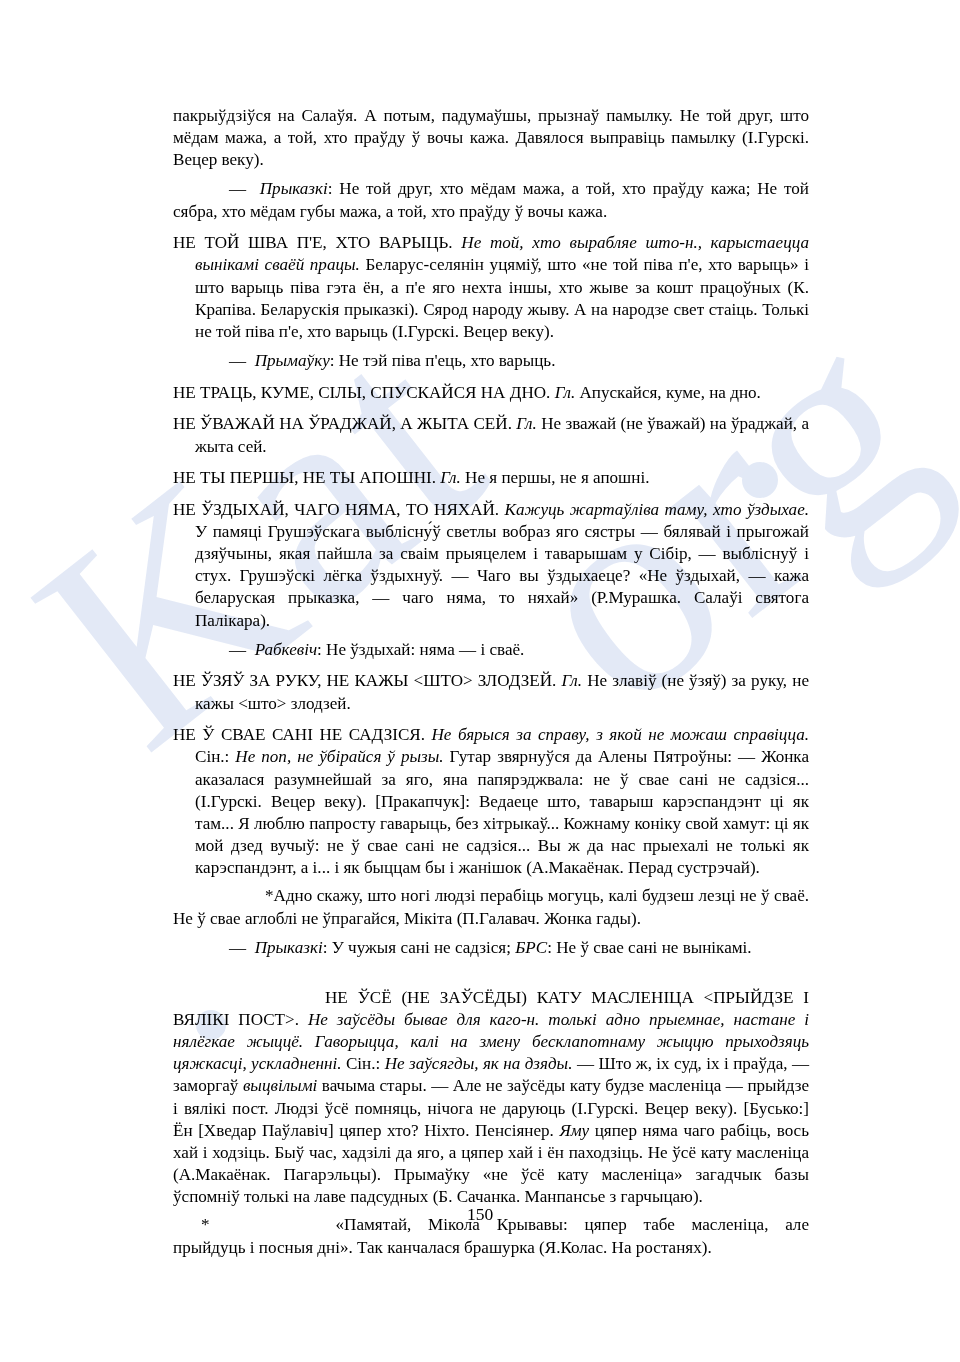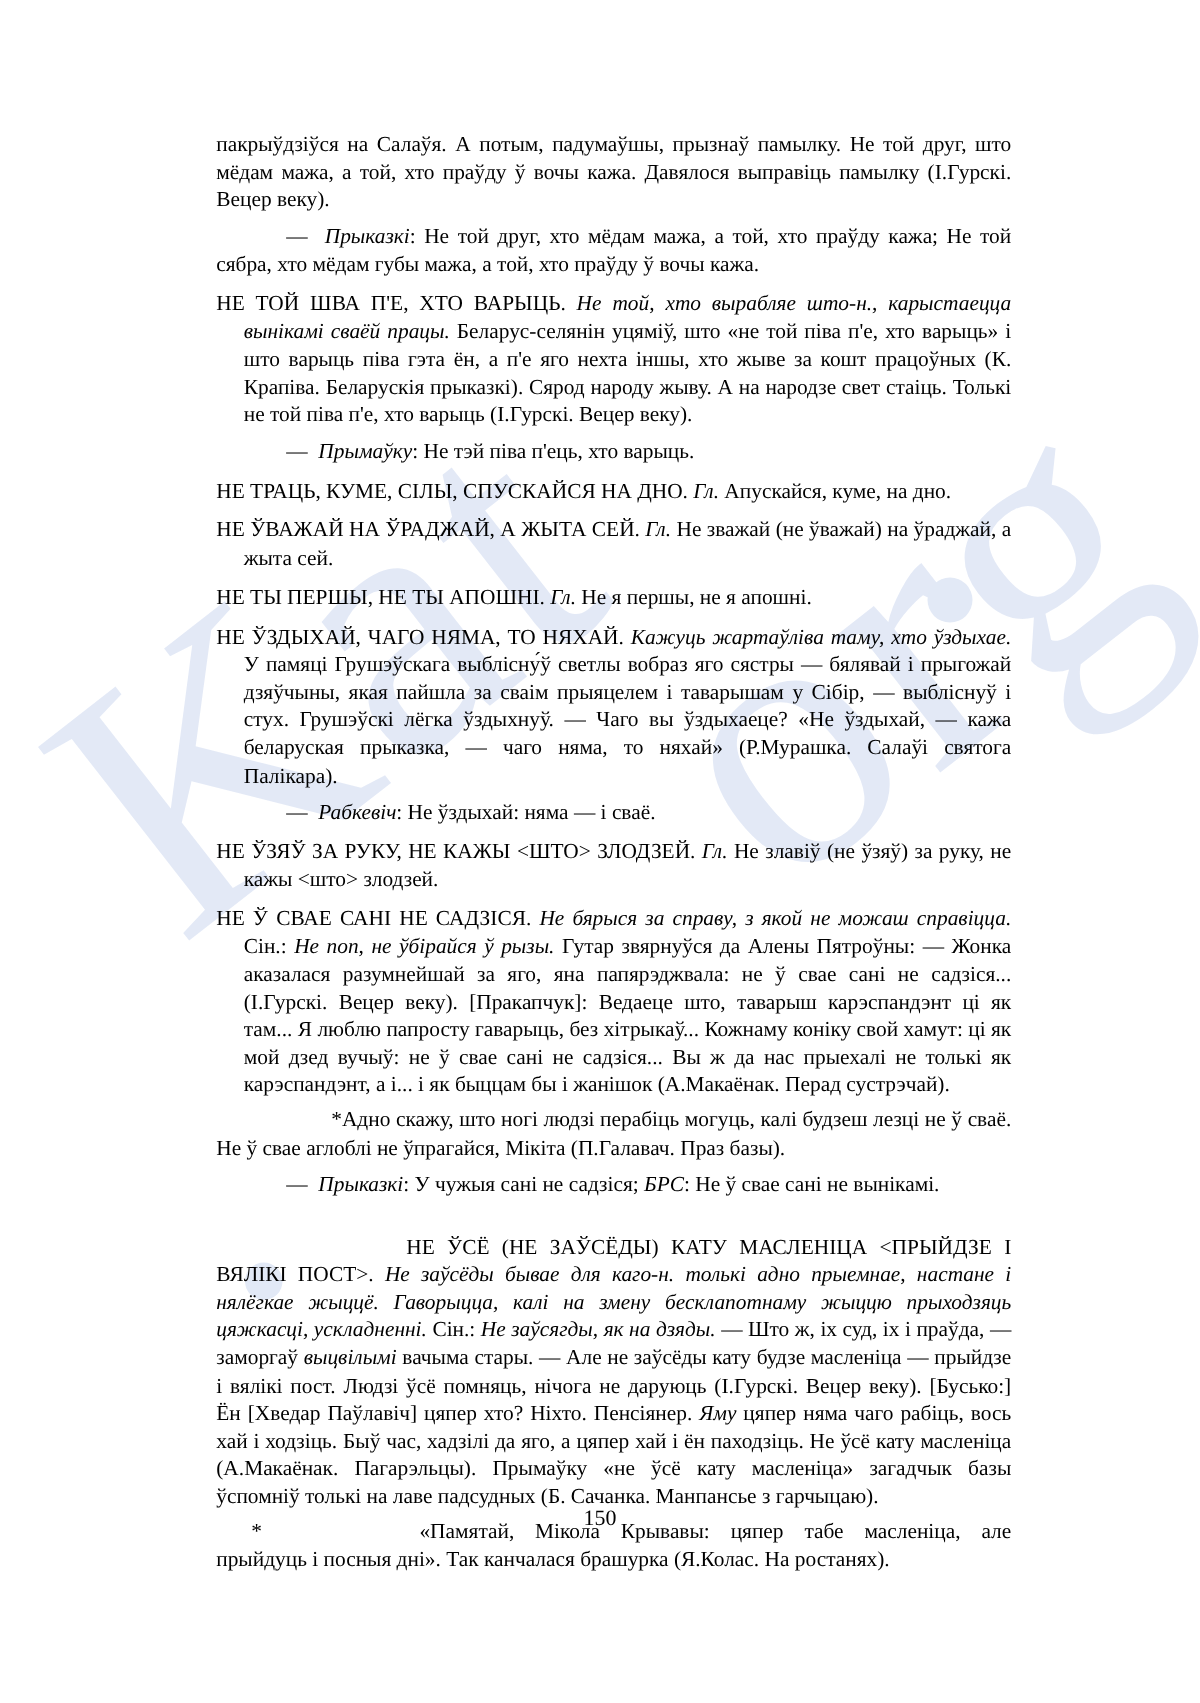--- a/index.html
+++ b/index.html
@@ -158,21 +158,21 @@
     <p class="entry"><span class="hw">НЕ ЎВАЖАЙ НА ЎРАДЖАЙ, А ЖЫТА СЕЙ.</span> <i>Гл.</i> <span>Не зважай (не ўважай) на ўраджай, а жыта сей.</span></p>
 
     <p class="entry"><span class="hw">НЕ ТЫ ПЕРШЫ, НЕ ТЫ АПОШНІ.</span> <i>Гл.</i> <span>Не я першы, не я апошні.</span></p>
 
     <p class="entry"><span class="hw">НЕ ЎЗДЫХАЙ, ЧАГО НЯМА, ТО НЯХАЙ.</span> <i>Кажуць жартаўліва таму, хто ўздыхае.</i> <span>У памяці Грушэўскага выблісну́ў светлы вобраз яго сястры — бялявай і прыгожай дзяўчыны, якая пайшла за сваім прыяцелем і таварышам у Сібір, — выбліснуў і стух. Грушэўскі лёгка ўздыхнуў. — Чаго вы ўздыхаеце? «Не ўздыхай, — кажа беларуская прыказка, — чаго няма, то няхай» (Р.Мурашка. Салаўі святога Палікара).</span></p>
     <p class="cite"><span>—</span>&nbsp; <i>Рабкевіч</i><span>: Не ўздыхай: няма — і сваё.</span></p>
 
     <p class="entry"><span class="hw">НЕ ЎЗЯЎ ЗА РУКУ, НЕ КАЖЫ &lt;ШТО&gt; ЗЛОДЗЕЙ.</span> <i>Гл.</i> <span>Не злавіў (не ўзяў) за руку, не кажы &lt;што&gt; злодзей.</span></p>
 
     <p class="entry"><span class="hw">НЕ Ў СВАЕ САНІ НЕ САДЗІСЯ.</span> <i>Не бярыся за справу, з якой не можаш справіцца.</i> <span>Сін.:</span> <i>Не поп, не ўбірайся ў рызы.</i> <span>Гутар звярнуўся да Алены Пятроўны: — Жонка аказалася разумнейшай за яго, яна папярэджвала: не ў свае сані не садзіся... (І.Гурскі. Вецер веку). [Пракапчук]: Ведаеце што, таварыш карэспандэнт ці як там... Я люблю папросту гаварыць, без хітрыкаў... Кожнаму коніку свой хамут: ці як мой дзед вучыў: не ў свае сані не садзіся... Вы ж да нас прыехалі не толькі як карэспандэнт, а і... і як быццам бы і жанішок (А.Макаёнак. Перад сустрэчай).</span></p>
-    <p class="star-para">*Адно скажу, што ногі людзі перабіць могуць, калі будзеш лезці не ў сваё. Не ў свае аглоблі не ўпрагайся, Мікіта (П.Галавач. Праз базы).</p>
+    <p class="star-para">*Адно скажу, што ногі людзі перабіць могуць, калі будзеш лезці не ў сваё. Не ў свае аглоблі не ўпрагайся, Мікіта (П.Галавач. Жонка гады).</p>
     <p class="cite"><span>—</span>&nbsp; <i>Прыказкі</i><span>: У чужыя сані не садзіся; </span><i>БРС</i><span>: Не ў свае сані не вынікамі.</span></p>
 
     <p class="entry-block"><span class="hw">НЕ ЎСЁ (НЕ ЗАЎСЁДЫ) КАТУ МАСЛЕНІЦА &lt;ПРЫЙДЗЕ І ВЯЛІКІ ПОСТ&gt;.</span> <i>Не заўсёды бывае для каго-н. толькі адно прыемнае, настане і нялёгкае жыццё. Гаворыцца, калі на змену бесклапотнаму жыццю прыходзяць цяжкасці, ускладненні.</i> <span>Сін.:</span> <i>Не заўсягды, як на дзяды.</i> <span>— Што ж, іх суд, іх і праўда, — заморгаў </span><i>выцвілымі</i><span> вачыма стары. — Але не заўсёды кату будзе масленіца — прыйдзе і вялікі пост. Людзі ўсё помняць, нічога не даруюць (І.Гурскі. Вецер веку). [Бусько:] Ён [Хведар Паўлавіч] цяпер хто? Ніхто. Пенсіянер. </span><i>Яму</i><span> цяпер няма чаго рабіць, вось хай і ходзіць. Быў час, хадзілі да яго, а цяпер хай і ён паходзіць. Не ўсё кату масленіца (А.Макаёнак. Пагарэльцы). Прымаўку «не ўсё кату масленіца» загадчык базы ўспомніў толькі на лаве падсудных (Б. Сачанка. Манпансье з гарчыцаю).</span></p>
 
     <p class="star-last"><span class="star-gap"></span><span>*</span><span class="star-gap2"></span><span>«Памятай, Мікола Крывавы: цяпер табе масленіца, але прыйдуць і посныя дні». Так канчалася брашурка (Я.Колас. На ростанях).</span></p>
 
   </div>
 
   <div id="page-number">150</div>
 </div>

